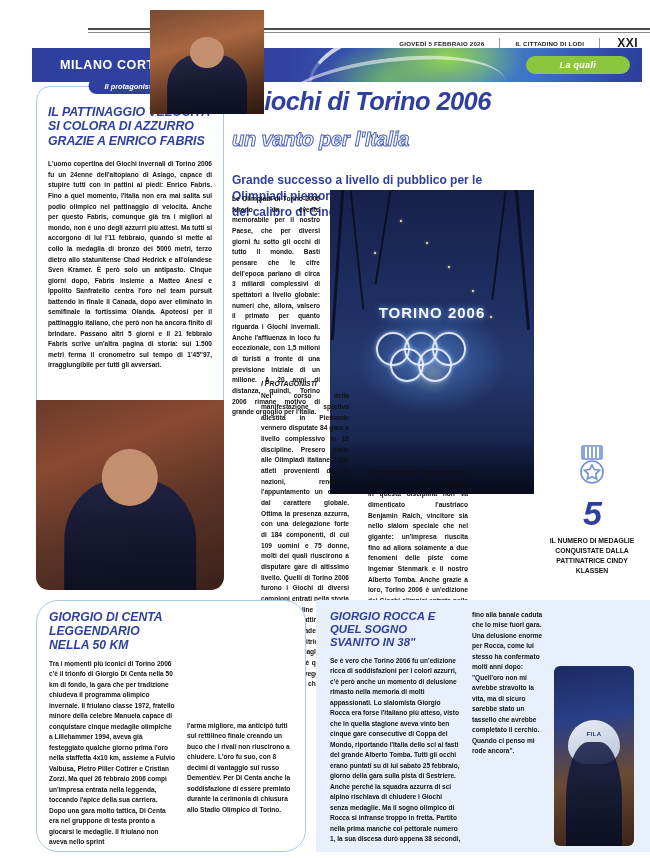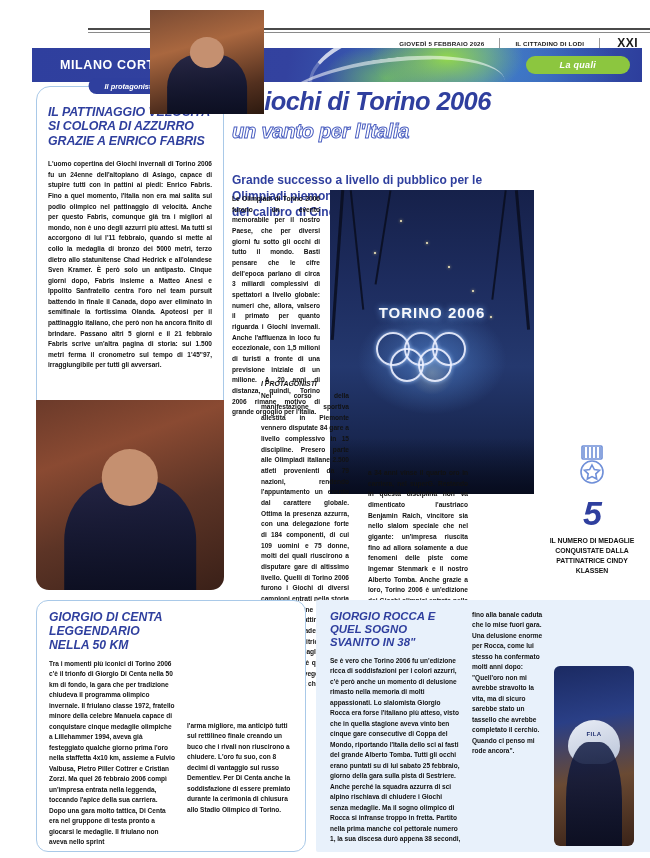--- a/index.html
+++ b/index.html
@@ -133,21 +133,21 @@
   .headline-wrap {
     position: absolute; left: 232px; top: 88px; width: 300px;
   }
   .h1-main {
     font-size: 25.5px; line-height: 1.04;
     font-weight: 700; font-style: italic;
     color: #2f3f9e; letter-spacing: -.6px;
     white-space: nowrap;
   }
   .h1-sub {
-    margin-top: 6px;
+    margin-top: 14px;
     font-size: 20px; line-height: 1.06;
     font-weight: 700; font-style: italic;
     letter-spacing: -.2px;
     color: transparent;
     -webkit-text-stroke: 1px #4a5ec0;
     white-space: nowrap;
   }
   .standfirst {
     position: absolute; left: 232px; top: 172px; width: 302px;
     font-size: 12px; line-height: 1.34;
@@ -224,21 +224,21 @@
     font-size: 6.9px; line-height: 1.42;
     font-weight: 700; color: #121212;
     letter-spacing: -.05px;
   }
 
   
   .bl-box {
     position: absolute; left: 36px; top: 600px;
     width: 270px; height: 252px;
     border: 1.6px solid #a9c9e8;
-    border-radius: 12px;
+    border-radius: 22px;
     background: #ffffff;
     box-sizing: border-box;
   }
   .bl-head {
     position: absolute; left: 12px; top: 10px; width: 125px;
     color: #2f3f9e; font-size: 12.2px; line-height: 1.14;
     font-weight: 700; font-style: italic;
   }
   .bl-photo {
     position: absolute; left: 150px; top: 10px;

